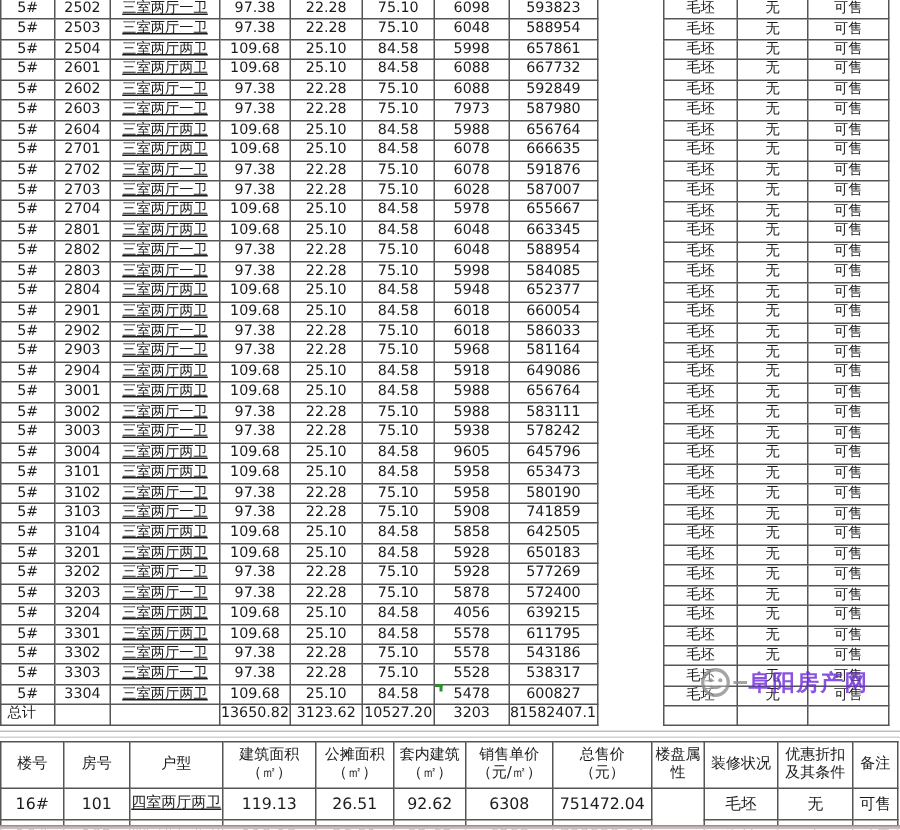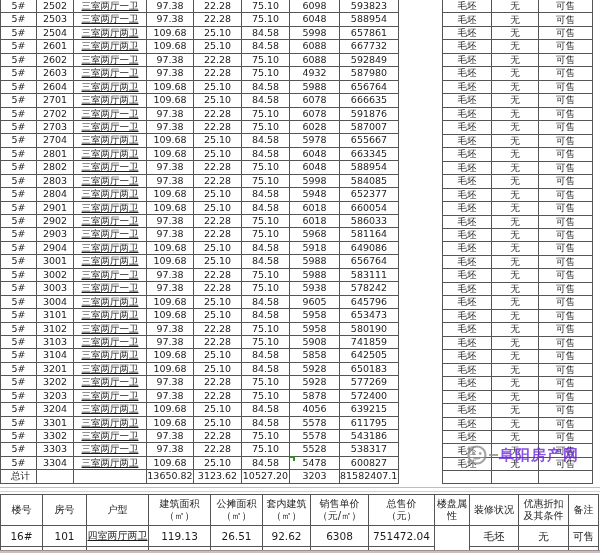--- a/index.html
+++ b/index.html
@@ -11,21 +11,21 @@
   table { border-collapse:collapse; table-layout:fixed; background:#fff; }
   td, th {
     border:1px solid #555; text-align:center; vertical-align:middle;
     overflow:hidden; white-space:nowrap; font-weight:normal;
   }
   
   .tbl-top-left  { position:absolute; left:0px;   top:-1px; width:398px; height:485px; }
   .tbl-top-right { position:absolute; left:442px; top:-1px; width:150px; height:485px; }
   .tbl-top-left td, .tbl-top-right td { height:12.4px; line-height:12.4px; font-size:9.5px; }
   .c-type { text-decoration:underline; text-underline-offset:1px; font-size:9px; }
-  .c-total-label { text-align:center; padding-left:4px; }
+  .c-total-label { text-align:left; padding-left:4px; }
   
   .separator { position:absolute; left:0; top:487px; width:600px; height:5px;
     border-top:1px solid #bdbdbd; border-bottom:1px solid #d2d2d2; background:#fff; }
   .bottom-edge { position:absolute; left:0; top:550px; width:600px; height:3px;
     background:#cbbdbd; border-top:1px solid #9e8f8f; }
   
   .tbl-bottom { position:absolute; left:0px; top:494px; width:598px; }
   .tbl-bottom th { height:31px; font-size:10px; line-height:12px; white-space:pre-line; }
   .tbl-bottom td { height:20px; line-height:20px; font-size:10.5px;text-align:center; }
   .tbl-bottom .c-type { font-size:10px;text-decoration:underline; }
@@ -105,21 +105,21 @@
           <td>6088</td>
           <td>592849</td>
         </tr>
         <tr>
           <td>5#</td>
           <td>2603</td>
           <td class="c-type">三室两厅一卫</td>
           <td>97.38</td>
           <td>22.28</td>
           <td>75.10</td>
-          <td>4932</td>
+          <td>7973</td>
           <td>587980</td>
         </tr>
         <tr>
           <td>5#</td>
           <td>2604</td>
           <td class="c-type">三室两厅两卫</td>
           <td>109.68</td>
           <td>25.10</td>
           <td>84.58</td>
           <td>5988</td>

